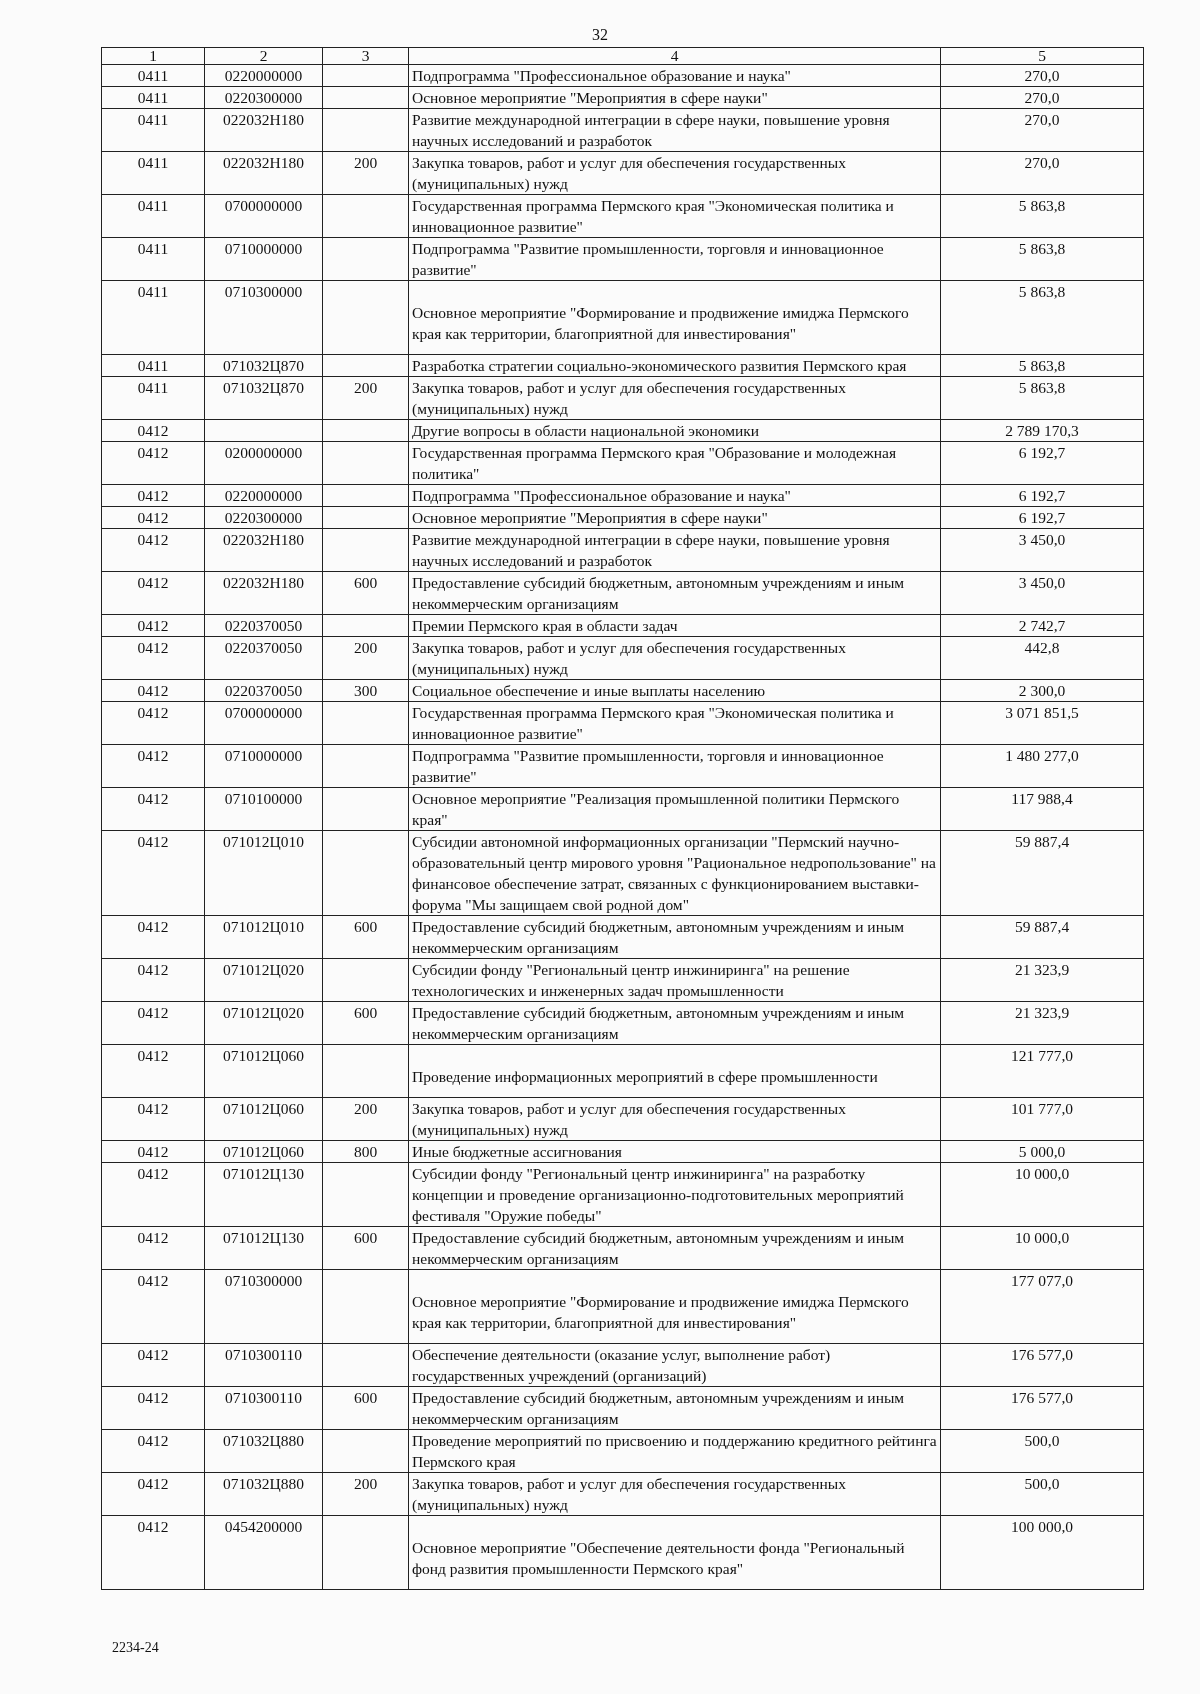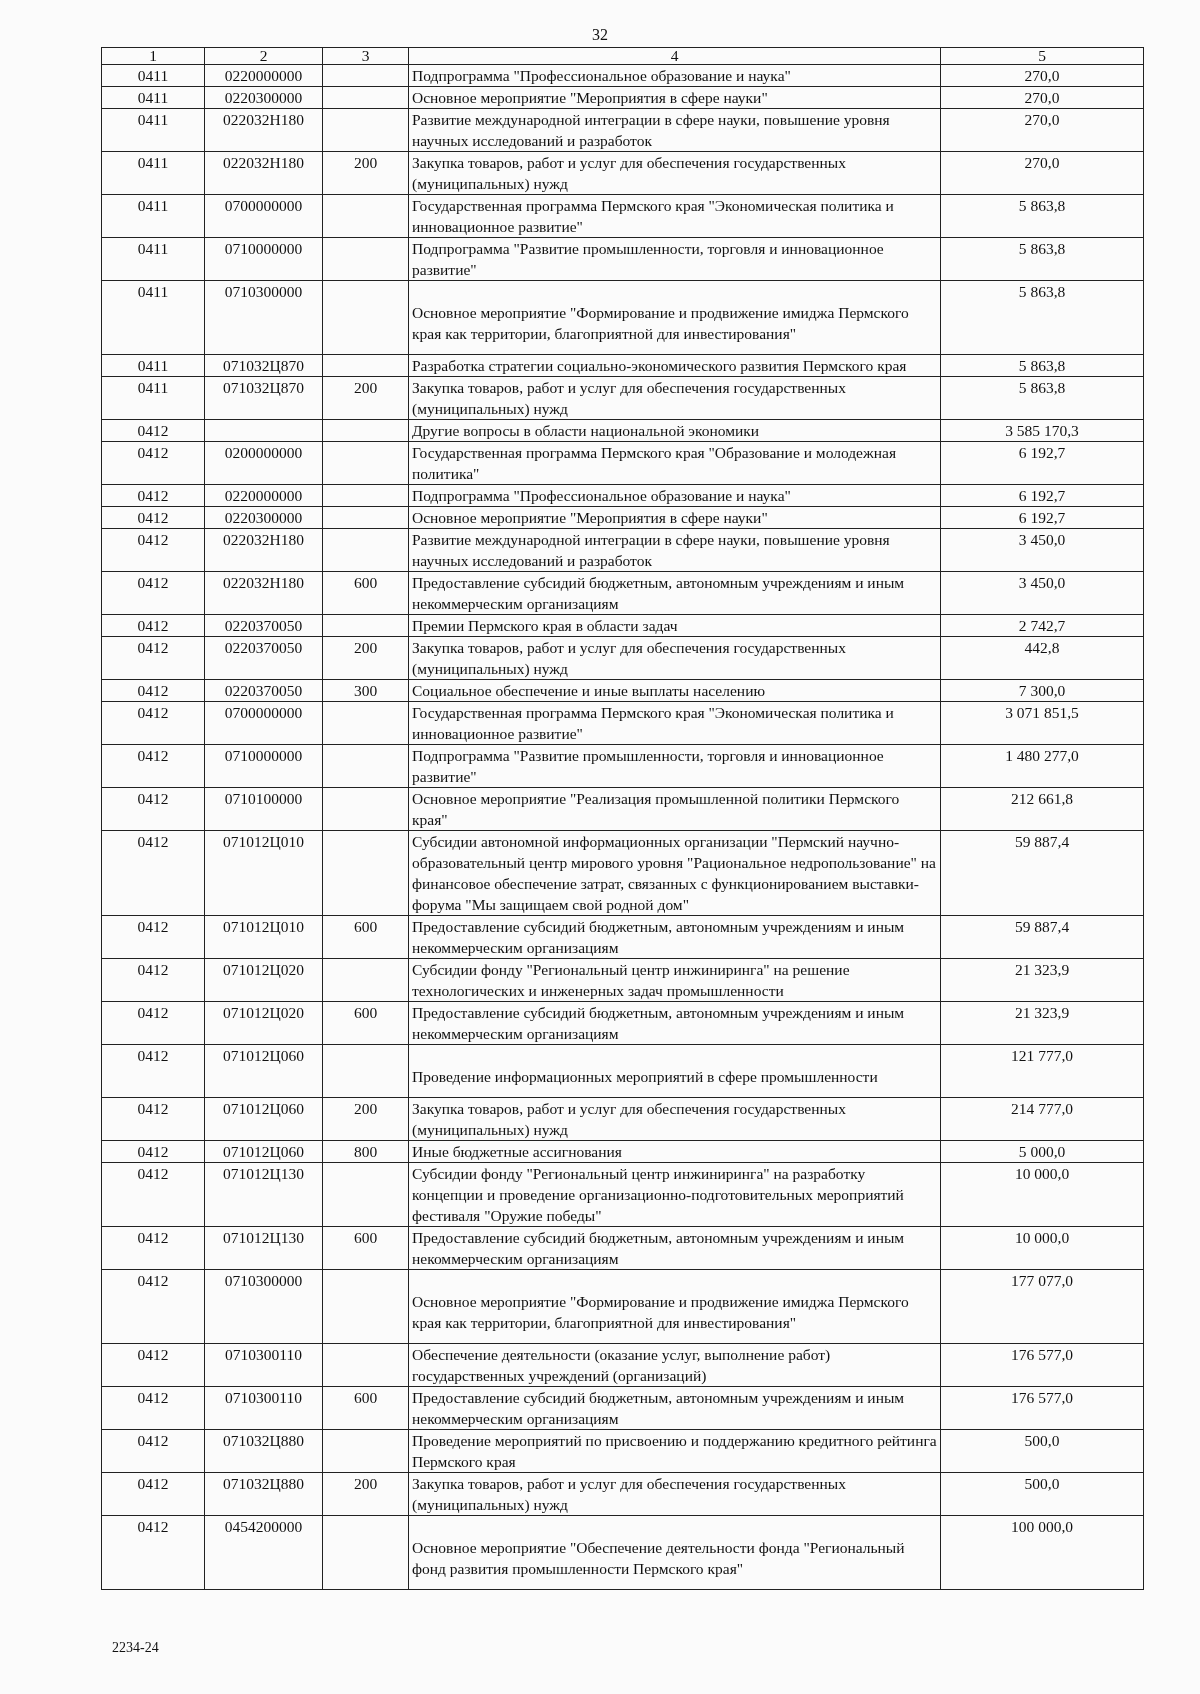--- a/index.html
+++ b/index.html
@@ -104,21 +104,21 @@
         <td class="c2">071032Ц870</td>
         <td class="c3">200</td>
         <td class="c4">Закупка товаров, работ и услуг для обеспечения государственных (муниципальных) нужд</td>
         <td class="c5">5 863,8</td>
       </tr>
       <tr>
         <td class="c1">0412</td>
         <td class="c2"></td>
         <td class="c3"></td>
         <td class="c4">Другие вопросы в области национальной экономики</td>
-        <td class="c5">3 585 170,3</td>
+        <td class="c5">2 789 170,3</td>
       </tr>
       <tr>
         <td class="c1">0412</td>
         <td class="c2">0200000000</td>
         <td class="c3"></td>
         <td class="c4">Государственная программа Пермского края "Образование и молодежная политика"</td>
         <td class="c5">6 192,7</td>
       </tr>
       <tr>
         <td class="c1">0412</td>
@@ -160,42 +160,42 @@
         <td class="c2">0220370050</td>
         <td class="c3">200</td>
         <td class="c4">Закупка товаров, работ и услуг для обеспечения государственных (муниципальных) нужд</td>
         <td class="c5">442,8</td>
       </tr>
       <tr>
         <td class="c1">0412</td>
         <td class="c2">0220370050</td>
         <td class="c3">300</td>
         <td class="c4">Социальное обеспечение и иные выплаты населению</td>
-        <td class="c5">7 300,0</td>
+        <td class="c5">2 300,0</td>
       </tr>
       <tr>
         <td class="c1">0412</td>
         <td class="c2">0700000000</td>
         <td class="c3"></td>
         <td class="c4">Государственная программа Пермского края "Экономическая политика и инновационное развитие"</td>
         <td class="c5">3 071 851,5</td>
       </tr>
       <tr>
         <td class="c1">0412</td>
         <td class="c2">0710000000</td>
         <td class="c3"></td>
         <td class="c4">Подпрограмма "Развитие промышленности, торговля и инновационное развитие"</td>
         <td class="c5">1 480 277,0</td>
       </tr>
       <tr>
         <td class="c1">0412</td>
         <td class="c2">0710100000</td>
         <td class="c3"></td>
         <td class="c4">Основное мероприятие "Реализация промышленной политики Пермского края"</td>
-        <td class="c5">212 661,8</td>
+        <td class="c5">117 988,4</td>
       </tr>
       <tr>
         <td class="c1">0412</td>
         <td class="c2">071012Ц010</td>
         <td class="c3"></td>
         <td class="c4">Субсидии автономной информационных организации "Пермский научно-образовательный центр мирового уровня "Рациональное недропользование" на финансовое обеспечение затрат, связанных с функционированием выставки-форума "Мы защищаем свой родной дом"</td>
         <td class="c5">59 887,4</td>
       </tr>
       <tr>
         <td class="c1">0412</td>
@@ -223,21 +223,21 @@
         <td class="c2">071012Ц060</td>
         <td class="c3"></td>
         <td class="c4 pad">Проведение информационных мероприятий в сфере промышленности</td>
         <td class="c5">121 777,0</td>
       </tr>
       <tr>
         <td class="c1">0412</td>
         <td class="c2">071012Ц060</td>
         <td class="c3">200</td>
         <td class="c4">Закупка товаров, работ и услуг для обеспечения государственных (муниципальных) нужд</td>
-        <td class="c5">214 777,0</td>
+        <td class="c5">101 777,0</td>
       </tr>
       <tr>
         <td class="c1">0412</td>
         <td class="c2">071012Ц060</td>
         <td class="c3">800</td>
         <td class="c4">Иные бюджетные ассигнования</td>
         <td class="c5">5 000,0</td>
       </tr>
       <tr>
         <td class="c1">0412</td>

